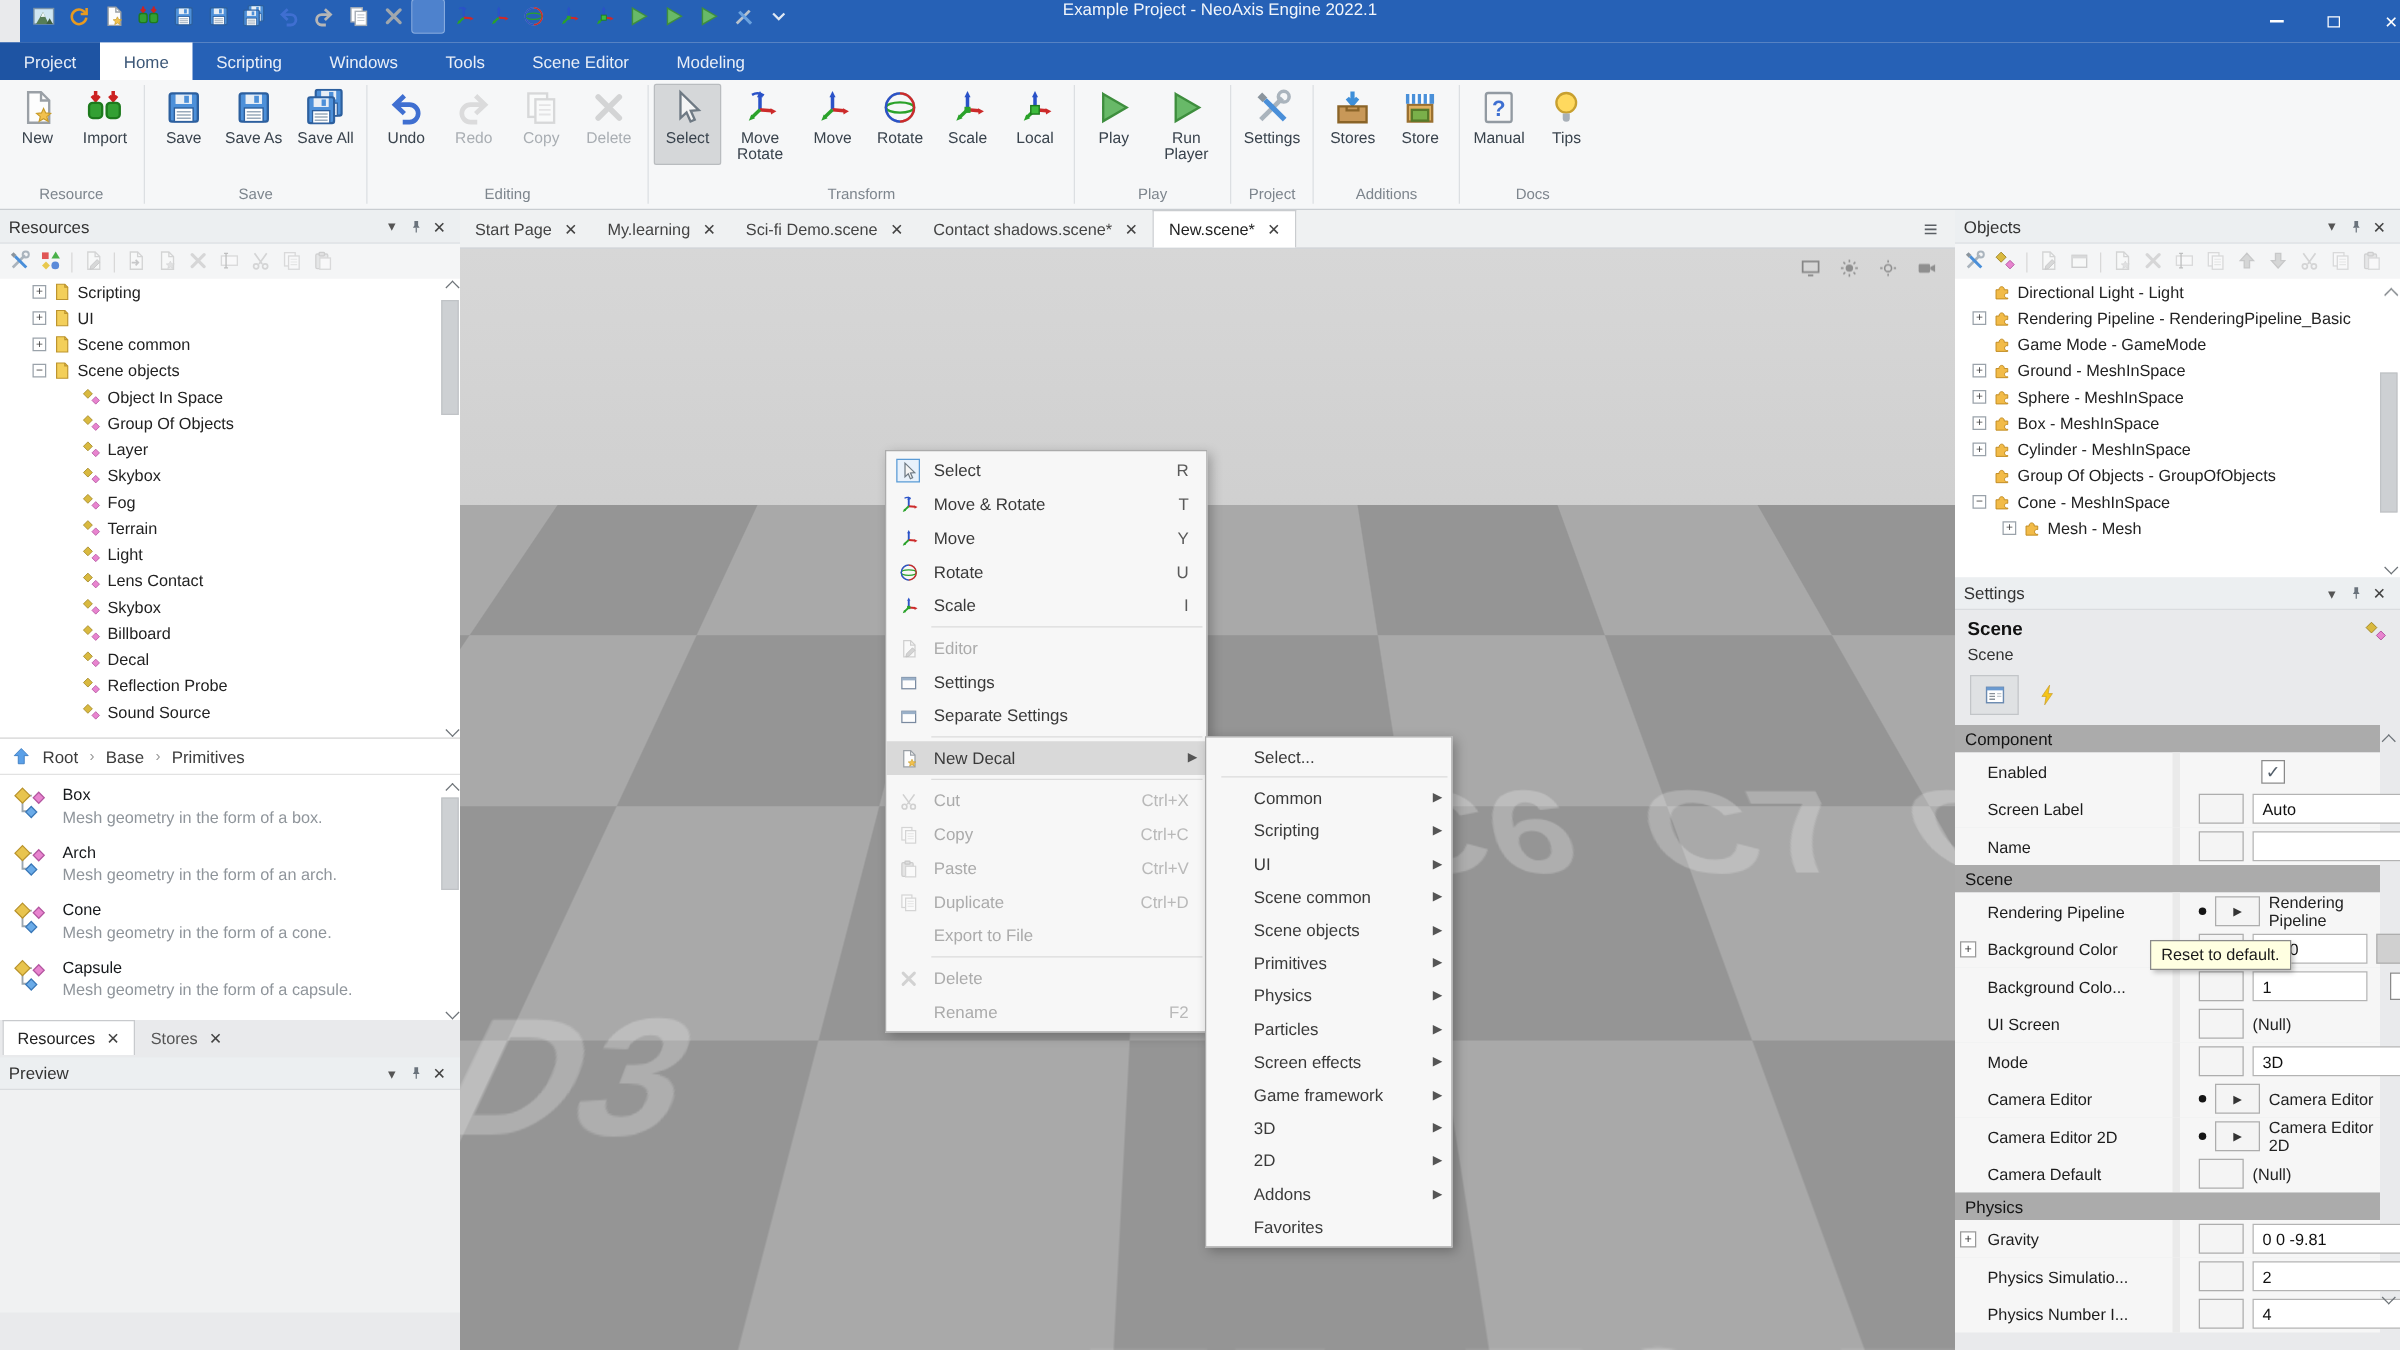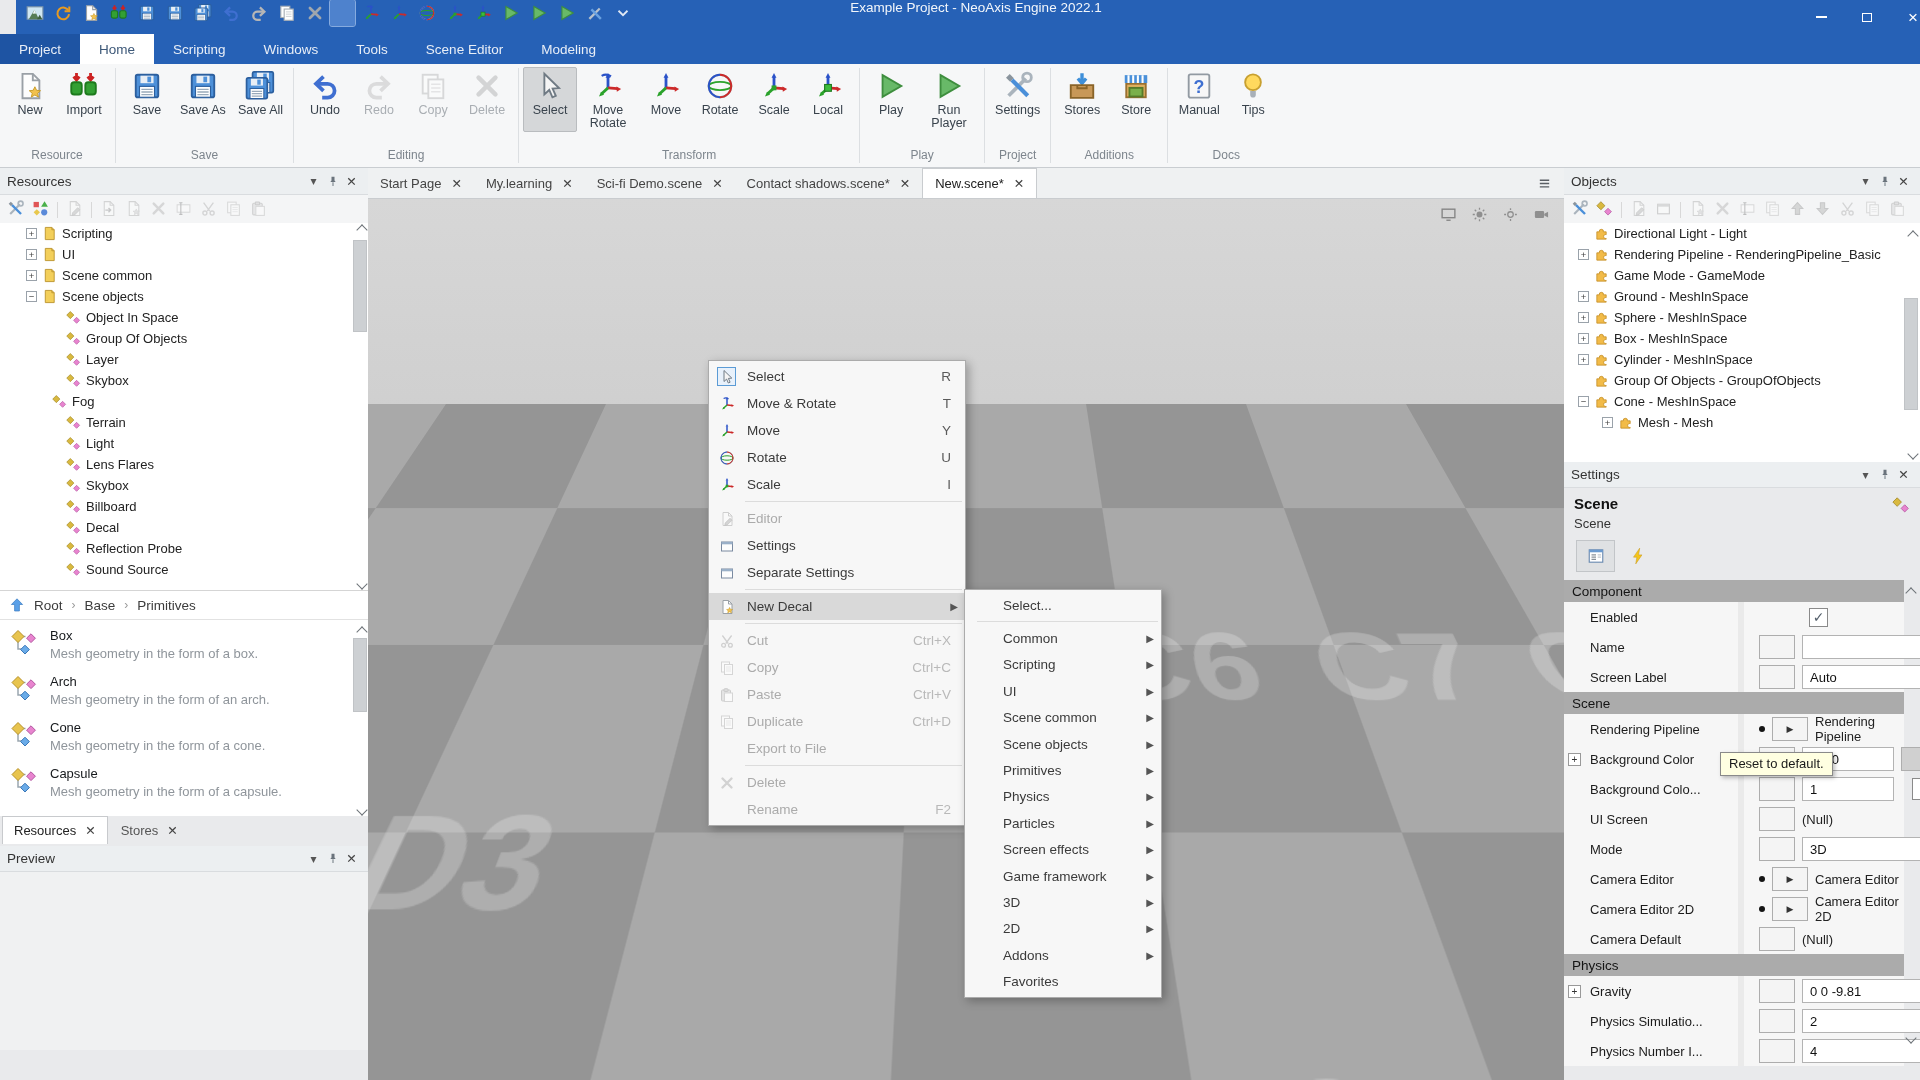--- a/index.html
+++ b/index.html
@@ -854,21 +854,21 @@
         <div class="trow" style="padding-left:50px">
           <span class="texp hidden"></span>
           <span class="ic" style="width:15px;height:15px">
             <svg viewBox="0 0 16 16" xmlns="http://www.w3.org/2000/svg">
               <path d="M4.6 1.6L8.4 5.4 4.6 9.2.8 5.4z" fill="#d9b93f" stroke="#a08624" stroke-width=".7"></path>
               <path d="M11.3 7.8l3.2 3.2-3.2 3.2-3.2-3.2z" fill="#e884cf" stroke="#b356a0" stroke-width=".7"></path>
             </svg>
           </span>
           <span>Skybox</span>
         </div>
-        <div class="trow" style="padding-left:36px">
+        <div class="trow" style="padding-left:50px">
           <span class="texp hidden"></span>
           <span class="ic" style="width:15px;height:15px">
             <svg viewBox="0 0 16 16" xmlns="http://www.w3.org/2000/svg">
               <path d="M4.6 1.6L8.4 5.4 4.6 9.2.8 5.4z" fill="#d9b93f" stroke="#a08624" stroke-width=".7"></path>
               <path d="M11.3 7.8l3.2 3.2-3.2 3.2-3.2-3.2z" fill="#e884cf" stroke="#b356a0" stroke-width=".7"></path>
             </svg>
           </span>
           <span>Fog</span>
         </div>
         <div class="trow" style="padding-left:50px">
@@ -892,21 +892,21 @@
           <span>Light</span>
         </div>
         <div class="trow" style="padding-left:50px">
           <span class="texp hidden"></span>
           <span class="ic" style="width:15px;height:15px">
             <svg viewBox="0 0 16 16" xmlns="http://www.w3.org/2000/svg">
               <path d="M4.6 1.6L8.4 5.4 4.6 9.2.8 5.4z" fill="#d9b93f" stroke="#a08624" stroke-width=".7"></path>
               <path d="M11.3 7.8l3.2 3.2-3.2 3.2-3.2-3.2z" fill="#e884cf" stroke="#b356a0" stroke-width=".7"></path>
             </svg>
           </span>
-          <span>Lens Flares</span>
+          <span>Lens Contact</span>
         </div>
         <div class="trow" style="padding-left:50px">
           <span class="texp hidden"></span>
           <span class="ic" style="width:15px;height:15px">
             <svg viewBox="0 0 16 16" xmlns="http://www.w3.org/2000/svg">
               <path d="M4.6 1.6L8.4 5.4 4.6 9.2.8 5.4z" fill="#d9b93f" stroke="#a08624" stroke-width=".7"></path>
               <path d="M11.3 7.8l3.2 3.2-3.2 3.2-3.2-3.2z" fill="#e884cf" stroke="#b356a0" stroke-width=".7"></path>
             </svg>
           </span>
           <span>Skybox</span>
@@ -1399,33 +1399,33 @@
     <div id="propgrid" style="position:absolute;left:0;top:412px;width:340px">
         <div class="pgh">Component</div>
         <div class="pgrow">
           <div class="pglab">Enabled</div>
           <div class="pgval">
             <span style="width:43px"></span>
             <span class="chk">✓</span>
           </div>
         </div>
         <div class="pgrow">
-          <div class="pglab">Name</div>
-          <div class="pgval">
-            <span class="defbox"></span>
-            <span class="pginput" style="width:130px"></span>
-          </div>
-        </div>
-        <div class="pgrow">
           <div class="pglab">Screen Label</div>
           <div class="pgval">
             <span class="defbox"></span>
             <span class="pginput pgdrop" style="width:170px">
               <span>Auto</span>
             </span>
+          </div>
+        </div>
+        <div class="pgrow">
+          <div class="pglab">Name</div>
+          <div class="pgval">
+            <span class="defbox"></span>
+            <span class="pginput" style="width:130px"></span>
           </div>
         </div>
         <div class="pgh">Scene</div>
         <div class="pgrow">
           <div class="pglab">Rendering Pipeline</div>
           <div class="pgval">
             <span class="bullet"></span>
             <span class="defbox" style="font-size:9px">▶</span>
             <span>Rendering Pipeline</span>
           </div>

